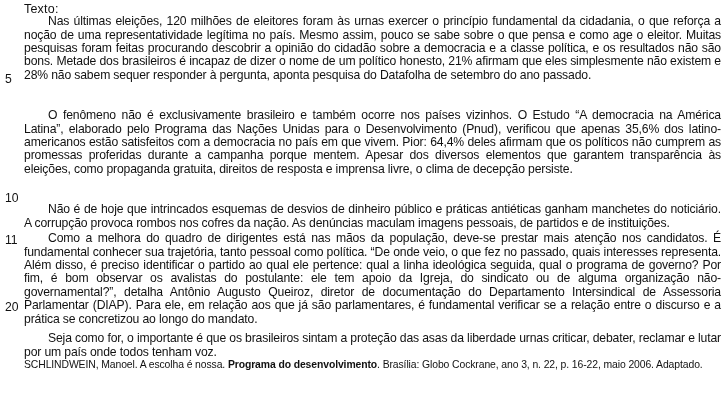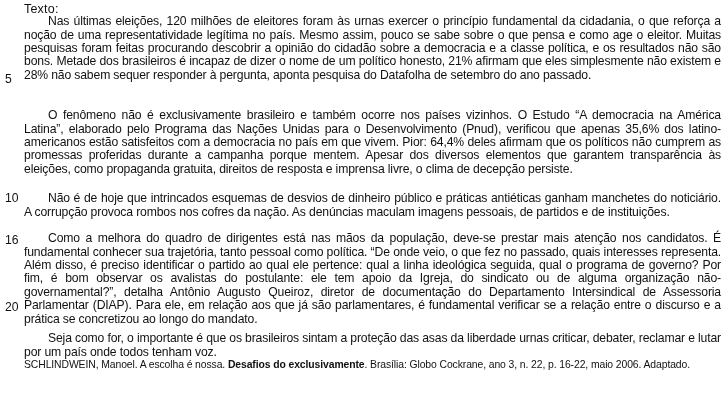--- a/index.html
+++ b/index.html
@@ -13,25 +13,25 @@
   .source b { font-weight: bold; }
 </style>
 </head>
 <body>
 
 <div>
   <div class="heading">Texto:</div>
 
   <div class="ln" style="top:73px;">5</div>
   <div class="ln" style="top:160px;margin-top:32px;">10</div>
-  <div class="ln" style="top:234px;">16</div>
+  <div class="ln" style="top:234px;">11</div>
   <div class="ln" style="top:301px;">20</div>
 
   <p class="para" style="top:3px;">Nas últimas eleições, 120 milhões de eleitores foram às urnas exercer o princípio fundamental da cidadania, o que reforça a noção de uma representatividade legítima no país. Mesmo assim, pouco se sabe sobre o que pensa e como age o eleitor. Muitas pesquisas foram feitas procurando descobrir a opinião do cidadão sobre a democracia e a classe política, e os resultados não são bons. Metade dos brasileiros é incapaz de dizer o nome de um político honesto, 21% afirmam que eles simplesmente não existem e 28% não sabem sequer responder à pergunta, aponta pesquisa do Datafolha de setembro do ano passado.</p>
   <p class="para" style="top:97px;">O fenômeno não é exclusivamente brasileiro e também ocorre nos países vizinhos. O Estudo “A democracia na América Latina”, elaborado pelo Programa das Nações Unidas para o Desenvolvimento (Pnud), verificou que apenas 35,6% dos latino-americanos estão satisfeitos com a democracia no país em que vivem. Pior: 64,4% deles afirmam que os políticos não cumprem as promessas proferidas durante a campanha porque mentem. Apesar dos diversos elementos que garantem transparência às eleições, como propaganda gratuita, direitos de resposta e imprensa livre, o clima de decepção persiste.</p>
-  <p class="para" style="top:180px;">Não é de hoje que intrincados esquemas de desvios de dinheiro público e práticas antiéticas ganham manchetes do noticiário. A corrupção provoca rombos nos cofres da nação. As denúncias maculam imagens pessoais, de partidos e de instituições.</p>
+  <p class="para" style="top:191px;">Não é de hoje que intrincados esquemas de desvios de dinheiro público e práticas antiéticas ganham manchetes do noticiário. A corrupção provoca rombos nos cofres da nação. As denúncias maculam imagens pessoais, de partidos e de instituições.</p>
   <p class="para" style="top:220px;">Como a melhora do quadro de dirigentes está nas mãos da população, deve-se prestar mais atenção nos candidatos. É fundamental conhecer sua trajetória, tanto pessoal como política. “De onde veio, o que fez no passado, quais interesses representa. Além disso, é preciso identificar o partido ao qual ele pertence: qual a linha ideológica seguida, qual o programa de governo? Por fim, é bom observar os avalistas do postulante: ele tem apoio da Igreja, do sindicato ou de alguma organização não-governamental?”, detalha Antônio Augusto Queiroz, diretor de documentação do Departamento Intersindical de Assessoria Parlamentar (DIAP). Para ele, em relação aos que já são parlamentares, é fundamental verificar se a relação entre o discurso e a prática se concretizou ao longo do mandato.</p>
   <p class="para" style="top:320px;">Seja como for, o importante é que os brasileiros sintam a proteção das asas da liberdade urnas  criticar, debater, reclamar e lutar por um país onde todos tenham voz.</p>
 
   <div class="source">
-    <span>SCHLINDWEIN, Manoel. A escolha é nossa. </span><b>Desafios do exclusivamente</b><span>. Brasília: Globo Cockrane, ano 3, n. 22, p. 16-22, maio 2006. Adaptado.</span>
+    <span>SCHLINDWEIN, Manoel. A escolha é nossa. </span><b>Programa do desenvolvimento</b><span>. Brasília: Globo Cockrane, ano 3, n. 22, p. 16-22, maio 2006. Adaptado.</span>
   </div>
 </div>
 
 </body></html>

